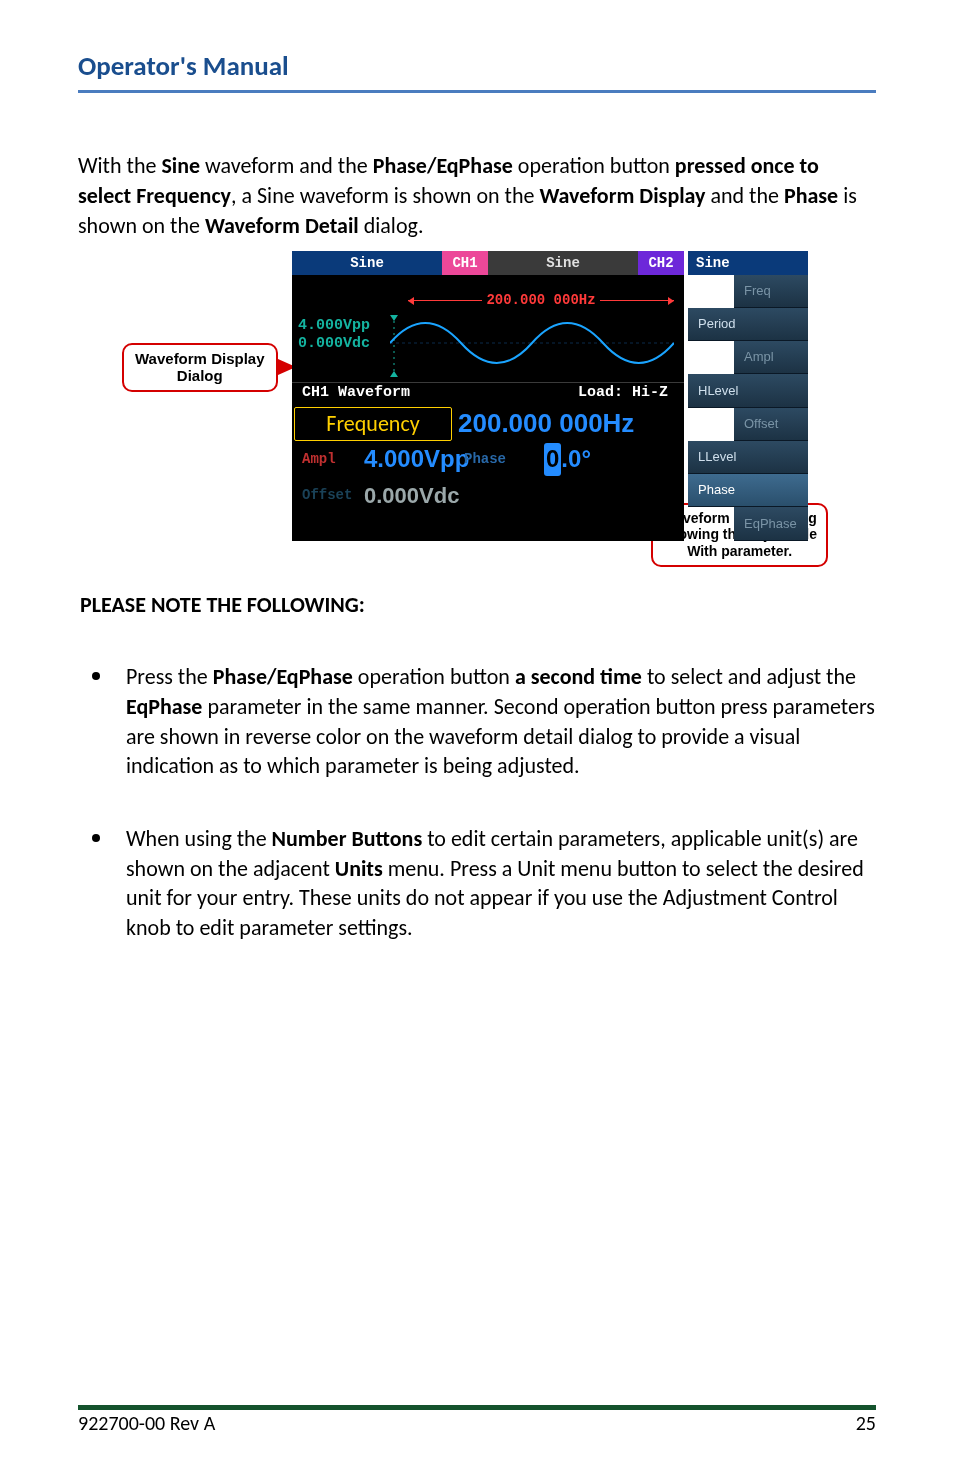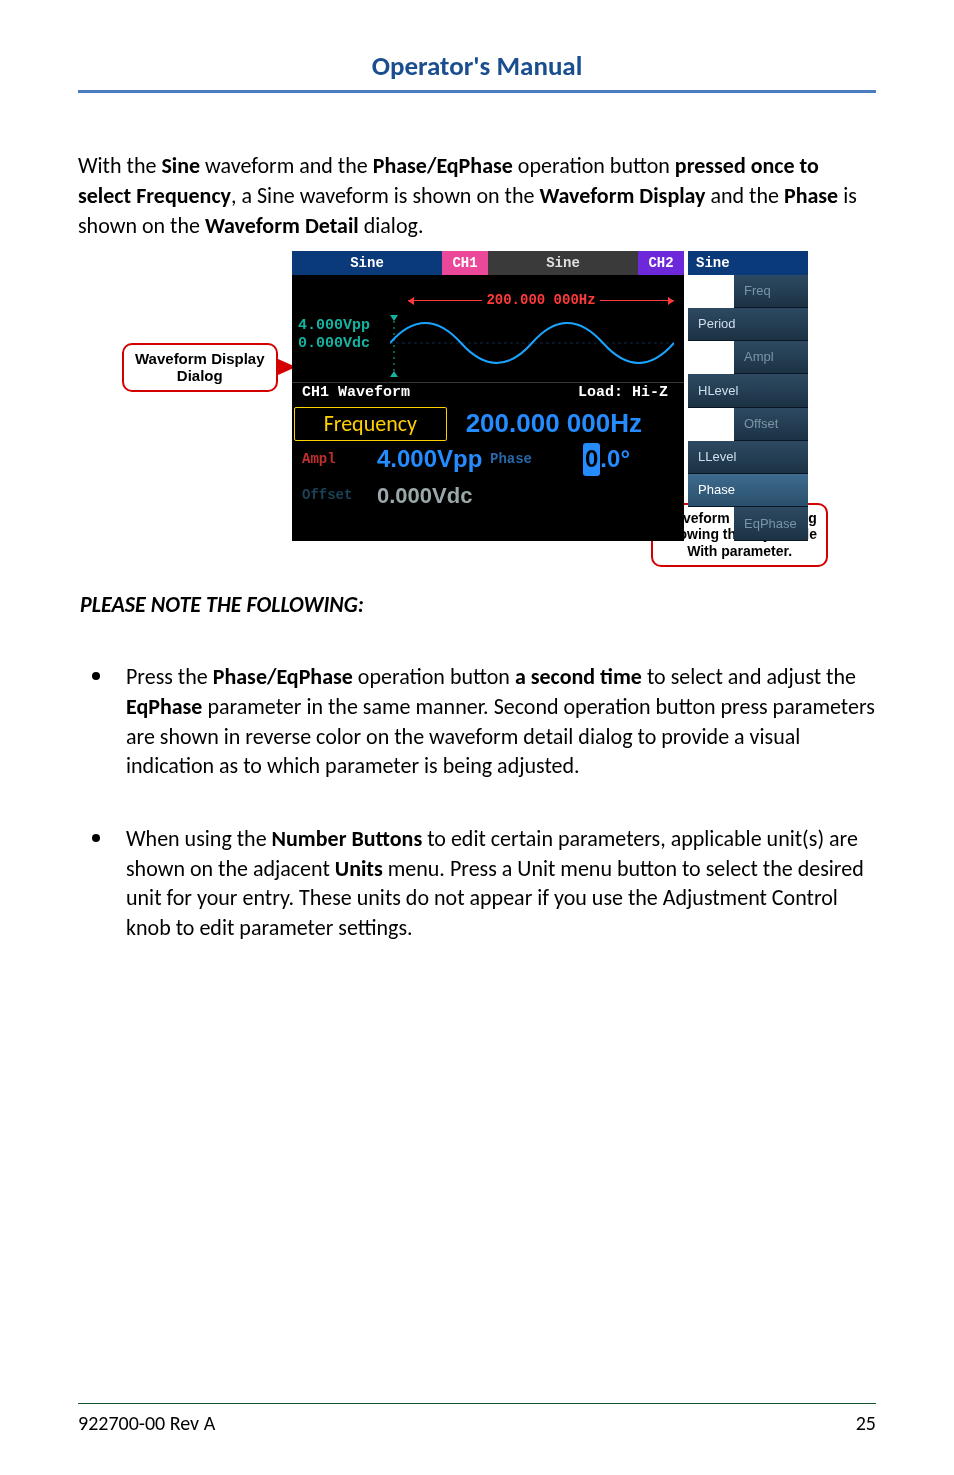--- a/index.html
+++ b/index.html
@@ -7,21 +7,21 @@
     font-family: Calibri, "Segoe UI", Arial, sans-serif;
     font-size: 22px;
     line-height: 1.35;
     color: #000;
     width: 954px;
     height: 1475px;
     padding: 48px 78px 38px 78px;
     position: relative;
   }
   .header-title {
-    text-align: center;
+    text-align: left;
     font-weight: bold;
     color: #1a4e8e;
     font-size: 27px;
     margin-bottom: 6px;
   }
   .header-rule {
     height: 3px;
     background: #4a7cbf;
     margin-bottom: 58px;
   }
@@ -170,21 +170,21 @@
   .d-freq-lbl { color:#ffd000; border:1px solid #ffd000; border-radius:2px; }
   .d-phase-val {
     color:#248cff;
     font-family: Arial, sans-serif;
     font-size:24px;
     padding-left:4px;
     position:relative;
   }
   .d-phase-val .cursor { background:#248cff; color:#000; border-radius:3px; padding:0 2px; }
   .detail2 { flex:1; display:flex; flex-direction:column; gap:2px; padding:2px;}
-  .drow { display:flex; gap:15px; height:34px; }
+  .drow { display:flex; gap:2px; height:34px; }
   .drow > div { display:flex; align-items:center; }
   .c1 { width:64px; padding-left:8px; font-family: "Courier New", monospace; font-size:14px; font-weight:bold;}
   .c1b{ width:158px; }
   .c2 { width:96px; }
   .c3 { width:80px; padding-left:6px; font-family: "Courier New", monospace; font-size:14px; font-weight:bold;}
   .c3b{ width:228px; }
   .bignum { font-family: Arial, sans-serif; font-size:24px; font-weight:bold; padding-left:4px;}
 
   
   .softcol {
@@ -209,21 +209,20 @@
     padding-left: 10px;
   }
   .soft.active { background: linear-gradient(#3e6b8f, #2a4f6c); color:#fff; }
   .soft.dim { color:#7a94a6;margin-left:46px; }
 
   
   .note-head {
     font-weight: bold;
     margin: 21px 0 4px 2px;
     font-size: 22px;
-    font-style: italic;
   }
   ul.notes { list-style: none; padding-left: 0; }
   ul.notes > li {
     position: relative;
     padding-left: 48px;
     margin-bottom: 22px;
     margin-top: 43px;
   }
   ul.notes > li::before {
     content: "";
@@ -231,22 +230,21 @@
     left: 14px; top: 10px;
     width: 8px; height: 8px;
     background: #000;
     border-radius: 50%;
   }
 
   
   .footer {
     position: absolute;
     left: 78px; right: 78px; bottom: 38px;
-    border-top: 1px solid #14532d;
-    padding-top: 6px;
+    border-top: 5px solid #14532d;
     display: flex; justify-content: space-between;
     font-size: 20px;
   }
 </style>
 </head>
 <body>
 
 <div class="header-title">Operator's Manual</div>
 <div class="header-rule"></div>
 

